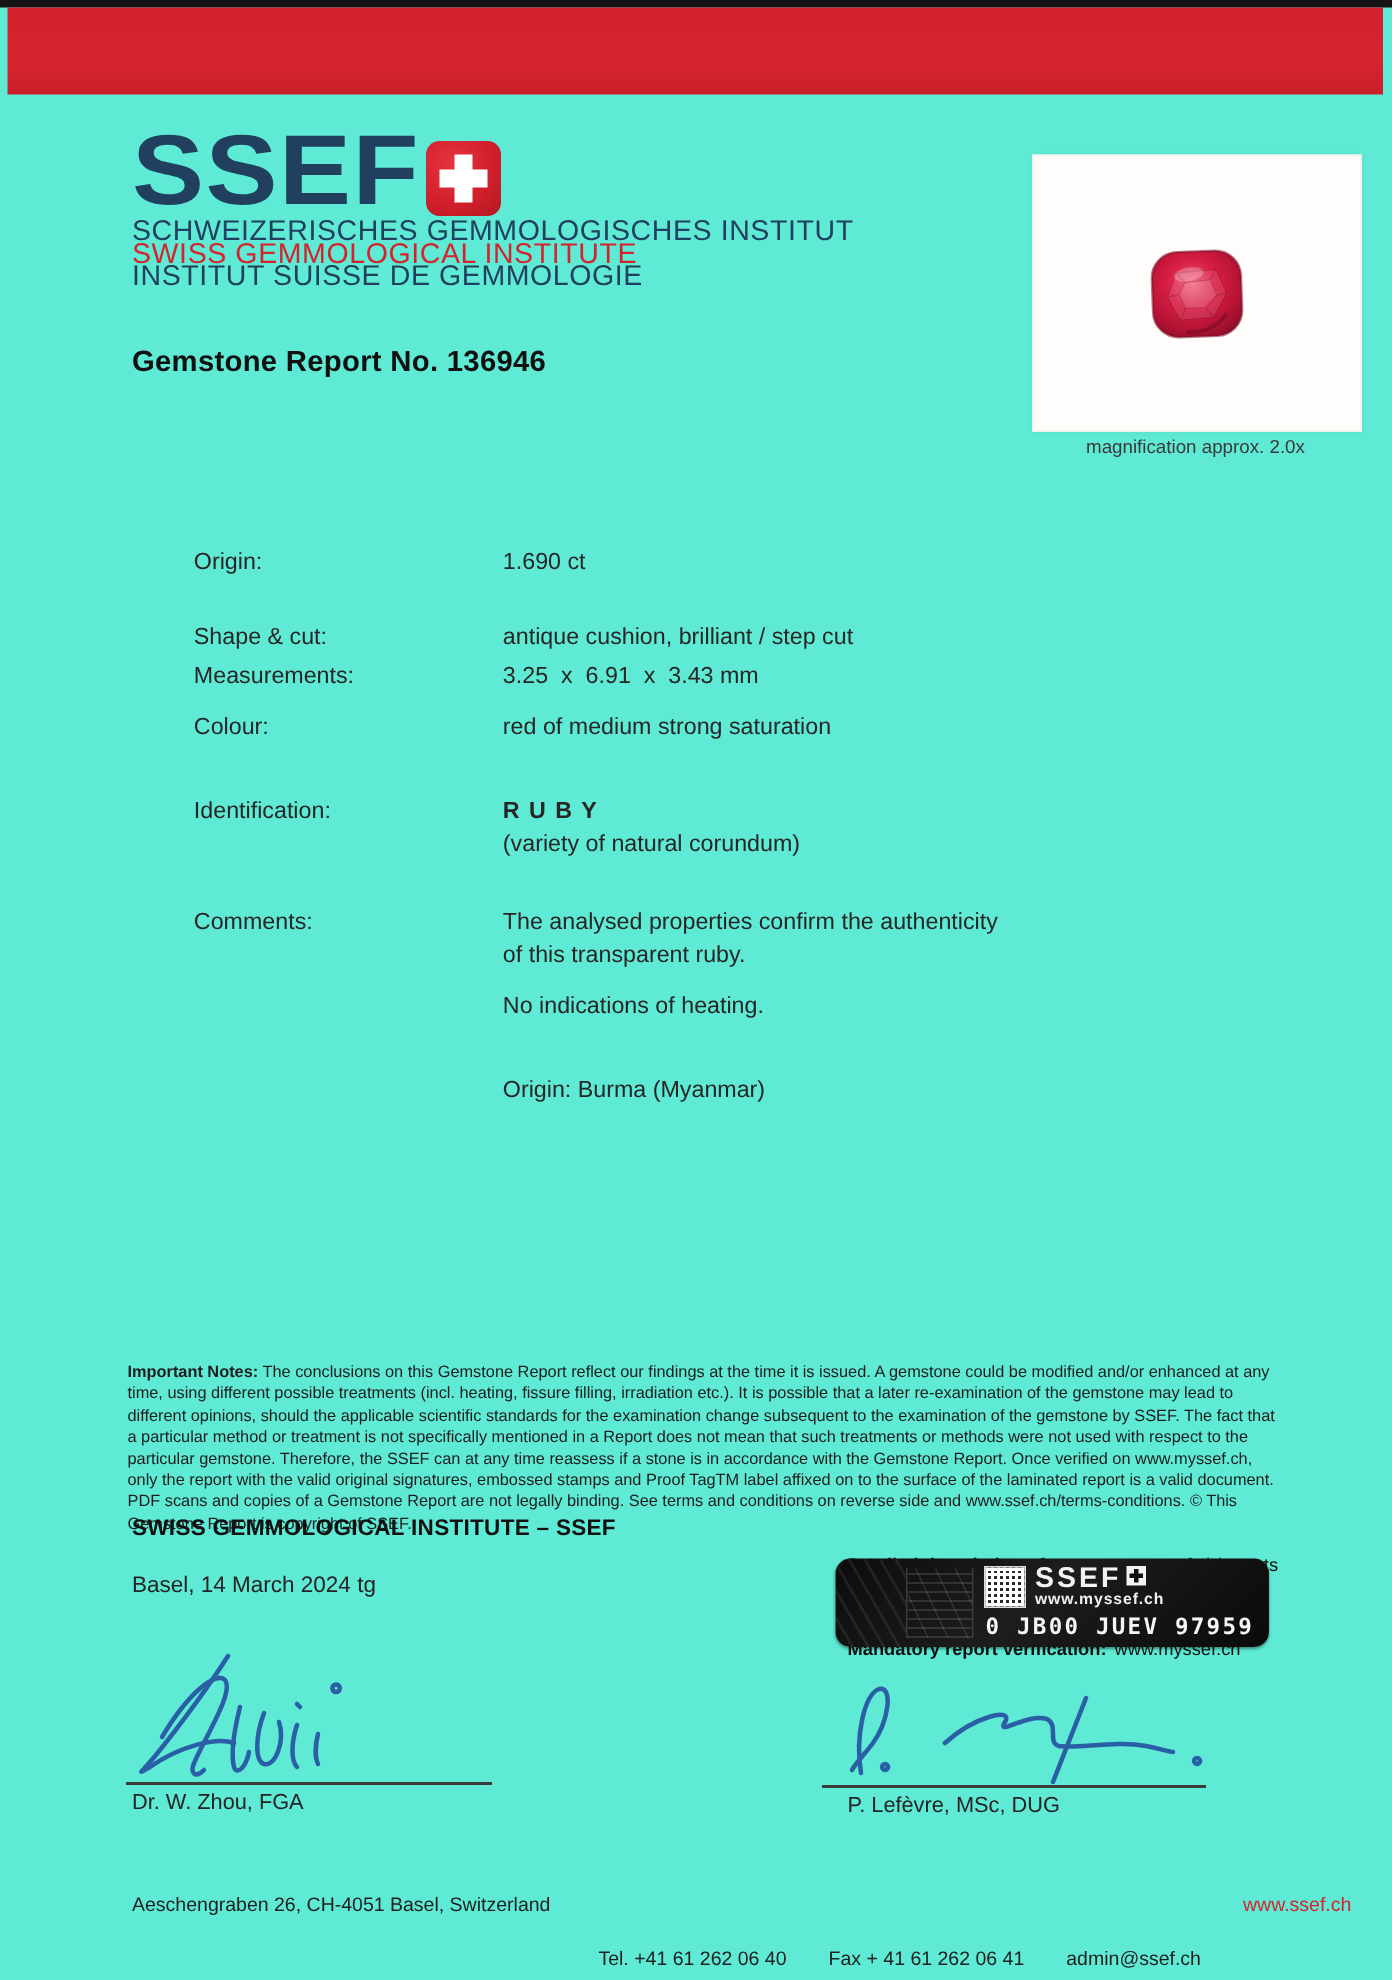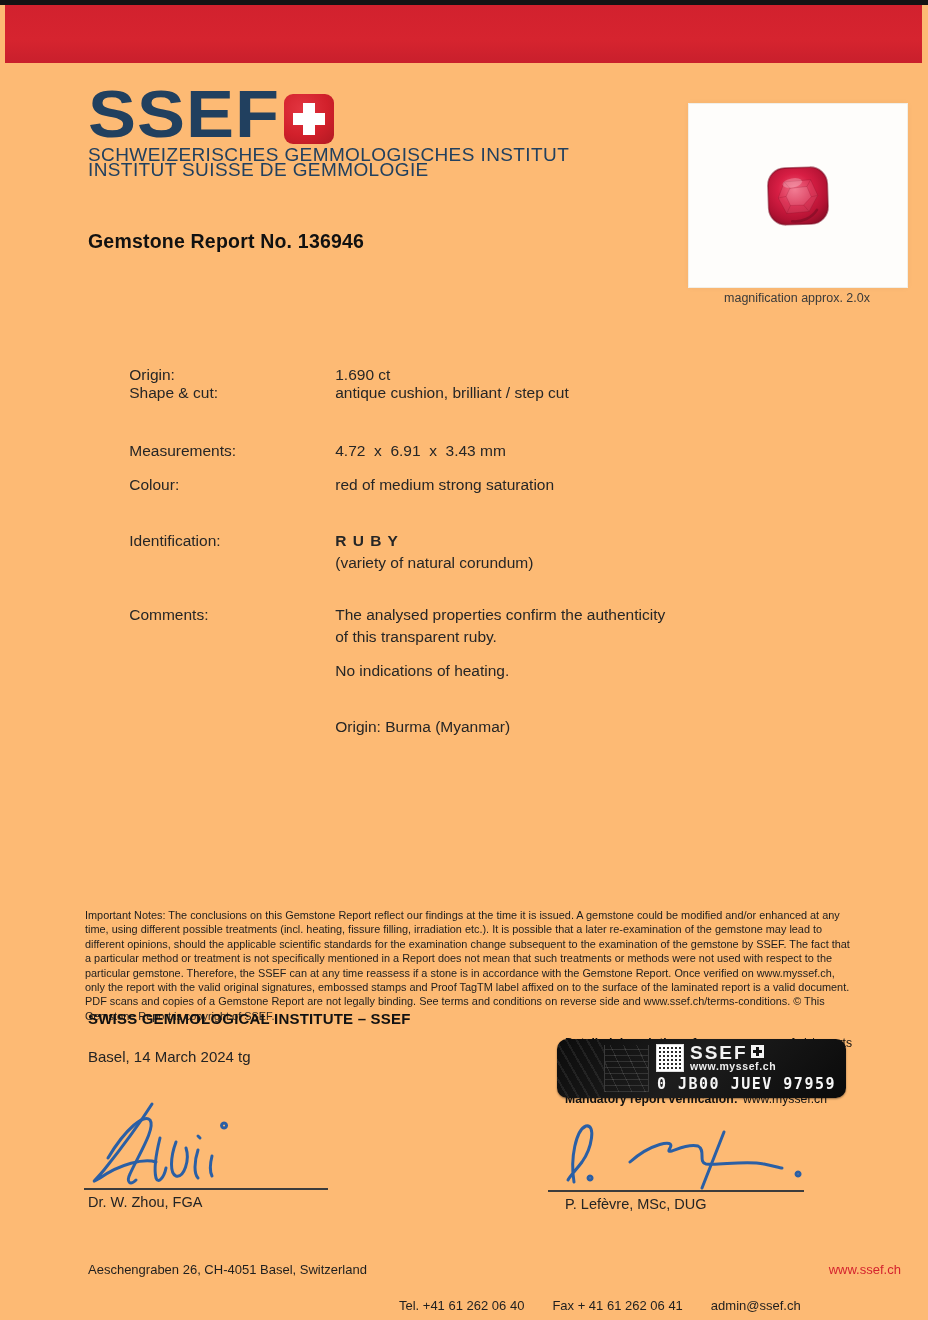--- a/index.html
+++ b/index.html
@@ -1,20 +1,20 @@
 <!DOCTYPE html>
 <html><head>
 <meta charset="utf-8">
 <style>
   html,body{margin:0;padding:0;background:#e8e8e6;}
   .page{
     position:relative;
     width:928px;height:1320px;
     margin:0 auto;
-    background:#fdba74;
+    background:#5eead4;
     font-family:"Liberation Sans", sans-serif;
     color:#242424;
     overflow:hidden;
   }
   
   .top-strip{position:absolute;top:0;left:0;width:100%;height:5px;background:#151314;}
   .red-banner{position:absolute;top:5px;left:5px;right:6px;height:58px;background:linear-gradient(180deg,#d2212e 0%,#d6242f 60%,#c91f2c 100%);}
   
   .logo{position:absolute;left:88px;top:88px;}
   .wordmark-row{display:flex;align-items:flex-start;}
@@ -54,21 +54,21 @@
   .frow{position:absolute;left:112px;font-size:15.5px;line-height:22px;color:#262626;white-space:pre-wrap;}
   .frow .lbl{display:inline-block;width:206px;vertical-align:top;}
   .frow .val{display:inline-block;vertical-align:top;}
   .ruby-word{font-weight:bold;letter-spacing:1px;}
   
   .notes{
     position:absolute;left:85px;top:908px;width:766px;
     font-size:10.9px;line-height:14.4px;color:#1d1d1d;
     text-align:left;
   }
-  .notes b{font-weight:normal;}
+  .notes b{font-weight:bold;}
   
   .institute{
     position:absolute;left:88px;top:1010px;
     font-size:15px;font-weight:bold;color:#111;letter-spacing:0.2px;
   }
   .report-links{
     position:absolute;left:565px;top:1011px;
     font-size:12.2px;line-height:16px;color:#111;
   }
   .report-links .row{display:flex;margin-top:24px;}
@@ -136,20 +136,21 @@
   <div class="logo">
     <div class="wordmark-row">
       <div class="wordmark">SSEF</div>
       <div class="swiss-cross">
           <div class="v"></div>
           <div class="h"></div>
         </div>
     </div>
     <div class="logo-sub">
       <div class="navy">SCHWEIZERISCHES GEMMOLOGISCHES INSTITUT</div>
+      <div class="red">SWISS GEMMOLOGICAL INSTITUTE</div>
       <div class="navy">INSTITUT SUISSE DE GEMMOLOGIE</div>
     </div>
   </div>
 
   <div class="gem-photo">
     <svg width="66" height="64" viewBox="0 0 100 96">
       <defs>
         <radialGradient id="rg" cx="45%" cy="38%" r="70%">
           <stop offset="0%" stop-color="#ef5b78"></stop>
           <stop offset="40%" stop-color="#d81e44"></stop>
@@ -168,25 +169,25 @@
       </g>
     </svg>
   </div>
   <div class="gem-caption">magnification approx. 2.0x</div>
 
   <div class="report-title">Gemstone Report No. 136946</div>
 
   <div class="frow" style="top:342px;">
     <span class="lbl">Origin:</span><span class="val">1.690 ct</span>
   </div>
-  <div class="frow" style="top:360px;">
+  <div class="frow" style="top:392px;">
     <span class="lbl">Shape &amp; cut:</span><span class="val">antique cushion, brilliant / step cut</span>
   </div>
   <div class="frow" style="top:418px;">
-    <span class="lbl">Measurements:</span><span class="val">4.72  x  6.91  x  3.43 mm</span>
+    <span class="lbl">Measurements:</span><span class="val">3.25  x  6.91  x  3.43 mm</span>
   </div>
   <div class="frow" style="top:508px;">
     <span class="lbl">Identification:</span><span class="val"><span class="ruby-word">R U B Y</span><br><span>(variety of natural corundum)</span></span>
   </div>
   <div class="frow" style="top:452px;">
     <span class="lbl">Colour:</span><span class="val">red of medium strong saturation</span>
   </div>
   <div class="frow" style="top:582px;">
     <span class="lbl">Comments:</span><span class="val"><span>The analysed properties confirm the authenticity</span><br><span>of this transparent ruby.</span></span>
   </div>

